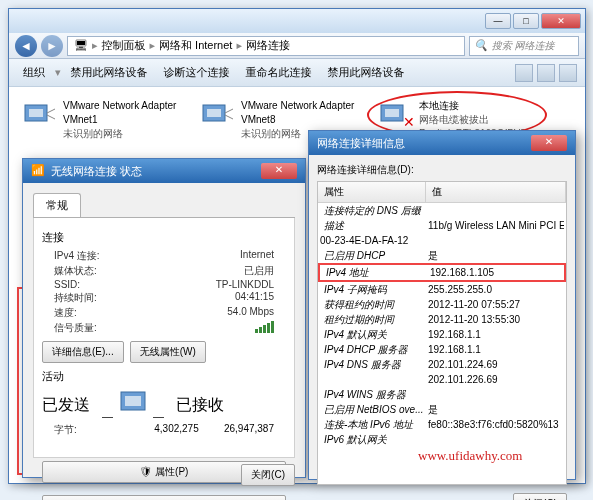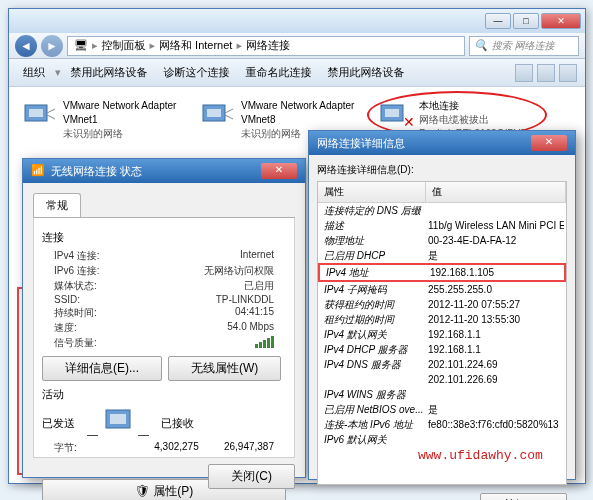--- a/index.html
+++ b/index.html
@@ -46,38 +46,38 @@
 .tab-hdr { display: flex; border-bottom: 1px solid #b0b0b0; }
 .tab { padding: 4px 12px; background: #fff; border: 1px solid #b0b0b0; border-bottom: none; border-radius: 3px 3px 0 0; font-size: 11px; }
 .panel { background: #fff; border: 1px solid #d0d0d0; border-top: none; padding: 8px; height: 240px; font-size: 11px; }
 .section-title { margin: 4px 0; }
 .kv-row { display: flex; margin: 1px 12px; font-size: 10px; }
 .kv-key { width: 90px; color: #333; }
 .kv-val { flex: 1; text-align: right; color: #333; }
 .signal-bars { display: inline-flex; gap: 1px; align-items: flex-end; }
 .signal-bars span { width: 3px; background: #3a8a3a; }
 .btn-row { display: flex; gap: 6px; margin: 6px 0; }
-.btn { padding: 3px 22px; background: linear-gradient(to bottom, #fafafa, #e0e0e0); border: 1px solid #a0a0a0; border-radius: 2px; font-size: 12px; cursor: pointer; }
+.btn { padding: 3px 9px; background: linear-gradient(to bottom, #fafafa, #e0e0e0); border: 1px solid #a0a0a0; border-radius: 2px; font-size: 10px; cursor: pointer; }
 .activity { display: flex; align-items: center; gap: 12px; margin-top: 4px; }
 .activity-icon { width: 40px; height: 32px; }
-.activity-col { text-align: right; font-size: 11px; }
+.activity-col { text-align: right; font-size: 16px; }
 .bottom-btns { display: flex; gap: 12px; margin-top: 24px; flex-direction: column; }
 
 .detail-dlg { left: 308px; top: 130px; width: 268px; height: 350px; }
 .detail-body { padding: 8px; font-size: 10px; }
 .detail-label { margin-bottom: 4px; }
 .detail-grid { background: #fff; border: 1px solid #c0c0c0; height: 304px; overflow: hidden; }
 .grid-hdr { display: flex; background: linear-gradient(to bottom, #fafafa, #e8e8e8); border-bottom: 1px solid #d0d0d0; }
 .grid-hdr div { padding: 3px 6px; border-right: 1px solid #d0d0d0; font-size: 10px; }
 .grid-row { display: flex; padding: 0 2px; font-size: 10px; line-height: 15px; }
 .grid-row .k { width: 108px; padding-left: 4px; font-style: italic; }
 .grid-row .v { flex: 1; white-space: nowrap; overflow: hidden; }
 .detail-footer { display: flex; justify-content: flex-end; margin-top: 8px; }
 
-.watermark { position: absolute; color: #d02020; font-size: 13px; font-family: Liberation Mono, monospace; }
+.watermark { position: absolute; color: #d02020; font-size: 13px; font-family: Liberation Serif, serif; }
 </style>
 </head>
 <body>
 
 <div class="window main-win">
   <div class="titlebar">
     <div class="win-btn">—</div>
     <div class="win-btn">□</div>
     <div class="win-btn close">✕</div>
   </div>
@@ -185,24 +185,20 @@
       <div class="tab">常规</div>
     </div>
     <div class="panel">
       <div class="section-title">连接</div>
       <div id="status-rows">
           <div class="kv-row">
             <div class="kv-key">IPv4 连接:</div>
             <div class="kv-val">Internet</div>
           </div>
           <div class="kv-row">
-            <div class="kv-key">IPv6 连接:</div>
-            <div class="kv-val">无网络访问权限</div>
-          </div>
-          <div class="kv-row">
             <div class="kv-key">媒体状态:</div>
             <div class="kv-val">已启用</div>
           </div>
           <div class="kv-row">
             <div class="kv-key">SSID:</div>
             <div class="kv-val">TP-LINKDDL</div>
           </div>
           <div class="kv-row">
             <div class="kv-key">持续时间:</div>
             <div class="kv-val">04:41:15</div>
@@ -271,21 +267,20 @@
       <div id="detail-rows">
           <div class="grid-row">
             <div class="k">连接特定的 DNS 后缀</div>
             <div class="v"></div>
           </div>
           <div class="grid-row">
             <div class="k">描述</div>
             <div class="v">11b/g Wireless LAN Mini PCI Ex</div>
           </div>
           <div class="grid-row">
-            <div class="k">物理地址</div>
             <div class="v">00-23-4E-DA-FA-12</div>
           </div>
           <div class="grid-row">
             <div class="k">已启用 DHCP</div>
             <div class="v">是</div>
           </div>
           <div class="grid-row highlight-red">
             <div class="k">IPv4 地址</div>
             <div class="v">192.168.1.105</div>
           </div>

